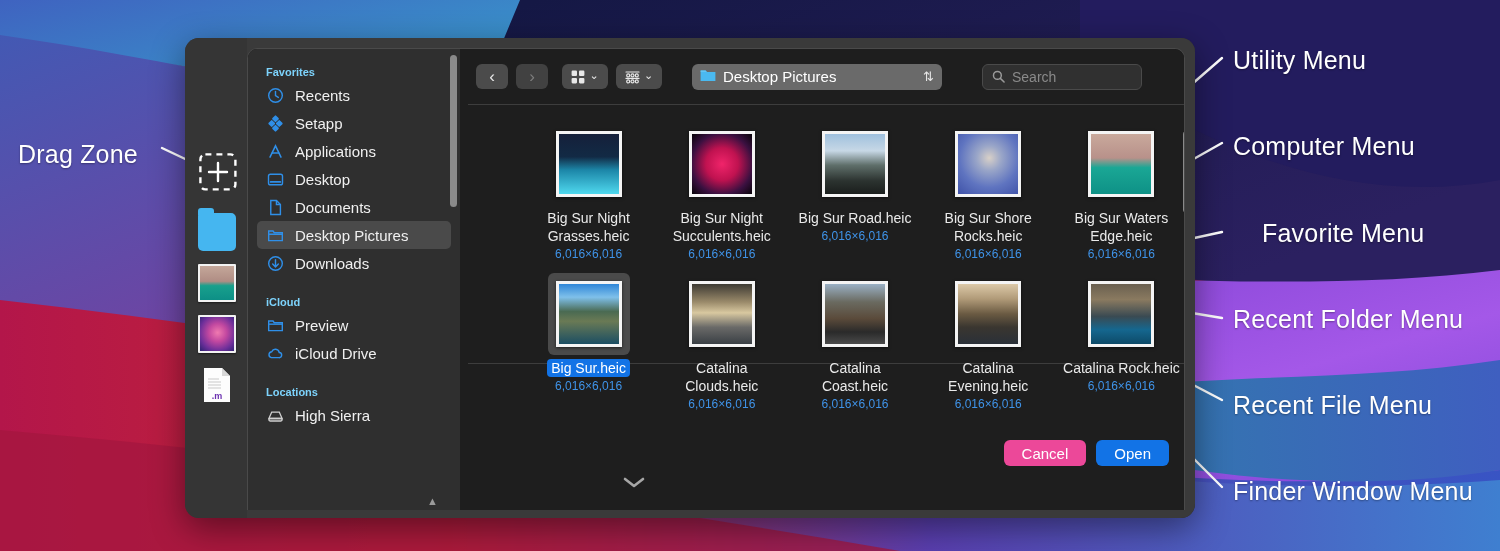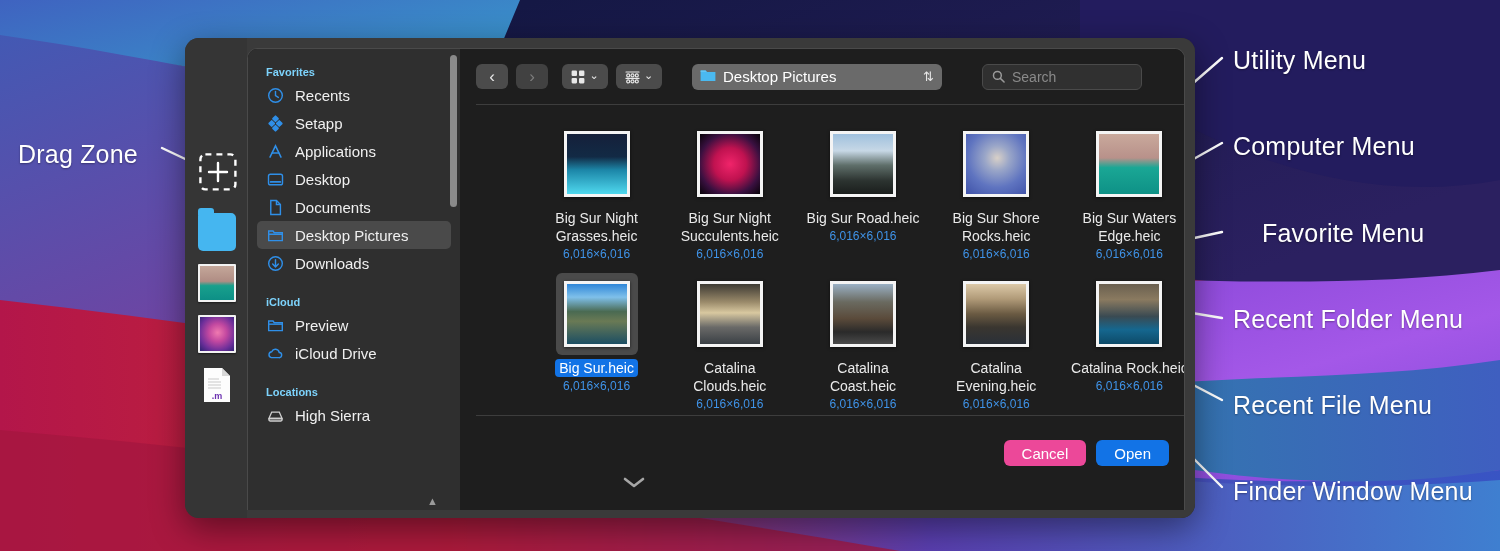--- a/index.html
+++ b/index.html
@@ -133,22 +133,22 @@
   }
   #search-field {
     height: 26px; width: 160px; margin-left: 32px;
     background: #303030; border: 1px solid #4a4a4a;
     border-radius: 6px;
     display: flex; align-items: center; gap: 7px;
     padding: 0 9px;
     color: #8a8a8a; font-size: 14px;
   }
   #file-grid-wrap {
-    position: absolute; left: 16px; top: 55px;
-    width: 726px; height: 312px;
+    position: absolute; left: 8px; top: 55px;
+    width: 726px; height: 260px;
     background: #1e1e1e;
     border-top: 1px solid #3d3d3d;
     border-bottom: 1px solid #3d3d3d;
     padding-left: 48px;
   }
   #file-grid {
     display: grid;
     grid-template-columns: repeat(5, 1fr);
     padding: 12px 6px 0 6px;
     row-gap: 6px;

